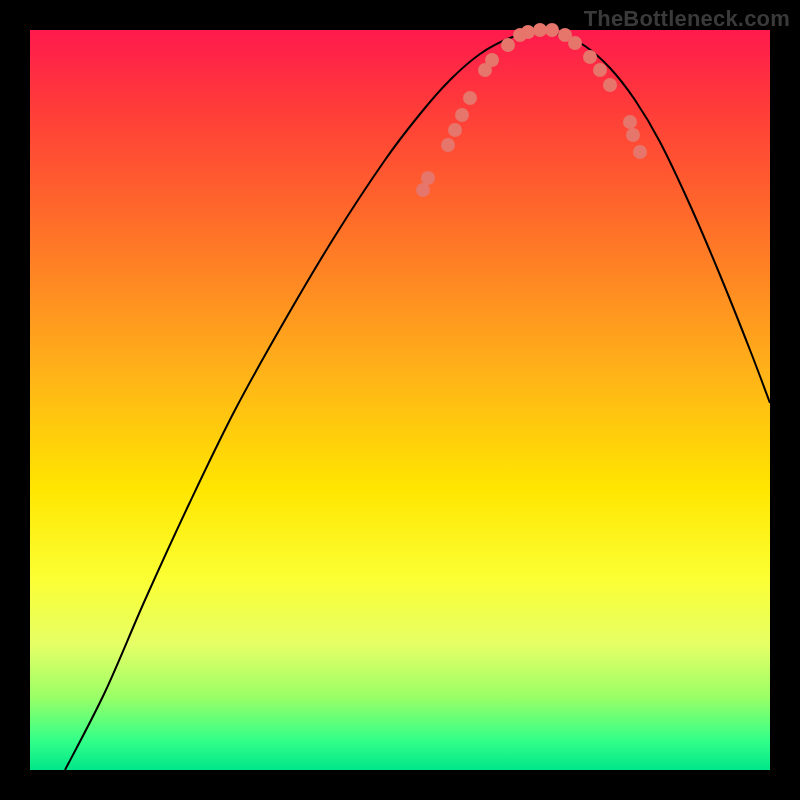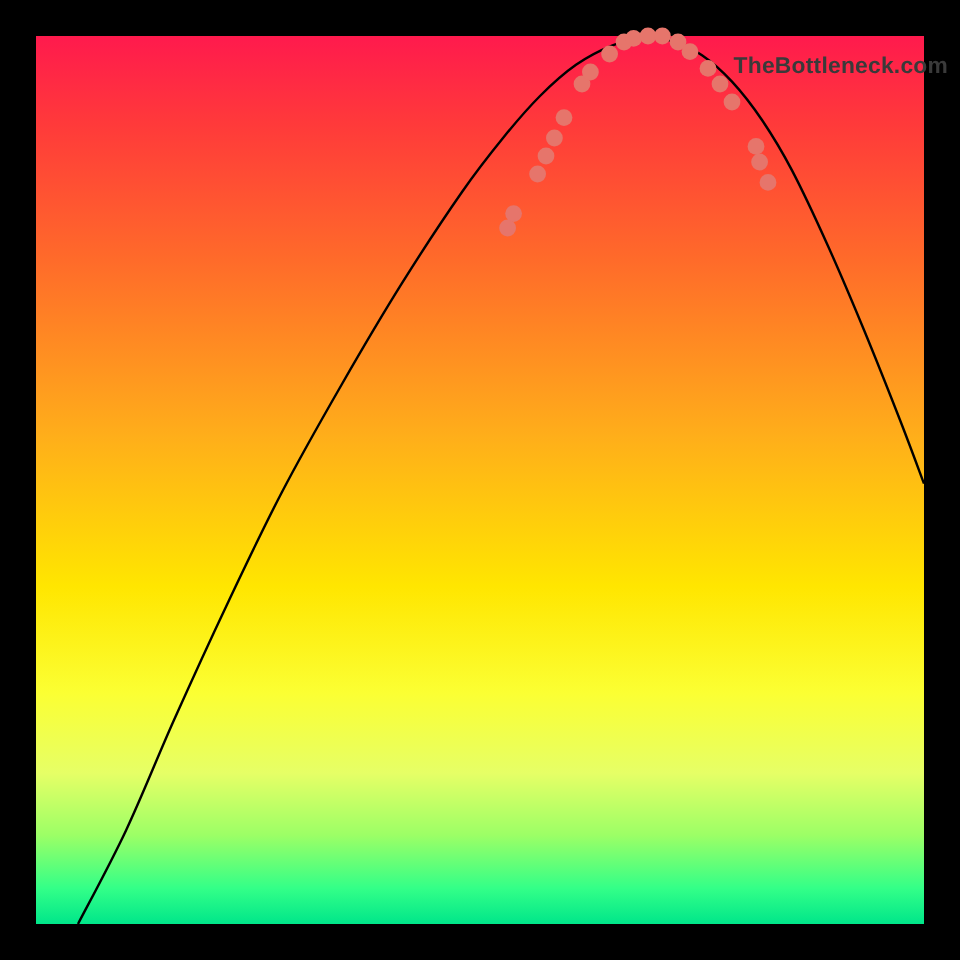--- a/index.html
+++ b/index.html
@@ -27,25 +27,24 @@
       #e6ff66 83%,
       #9cff66 90%,
       #33ff88 96%,
       #00e68a 100%);
   }
   .watermark {
     position: absolute;
     top: 6px;
     right: 10px;
     color: #3a3a3a;
-    font-size: 19px;
+    font-size: 22px;
     font-weight: 600;
     letter-spacing: 0.2px;
     pointer-events: none;
-    margin-top: 39px;
   }
   svg.curve {
     position: absolute;
     left: 30px;
     top: 30px;
     width: 740px;
     height: 740px;
     overflow: visible;
   }
   .dot {

